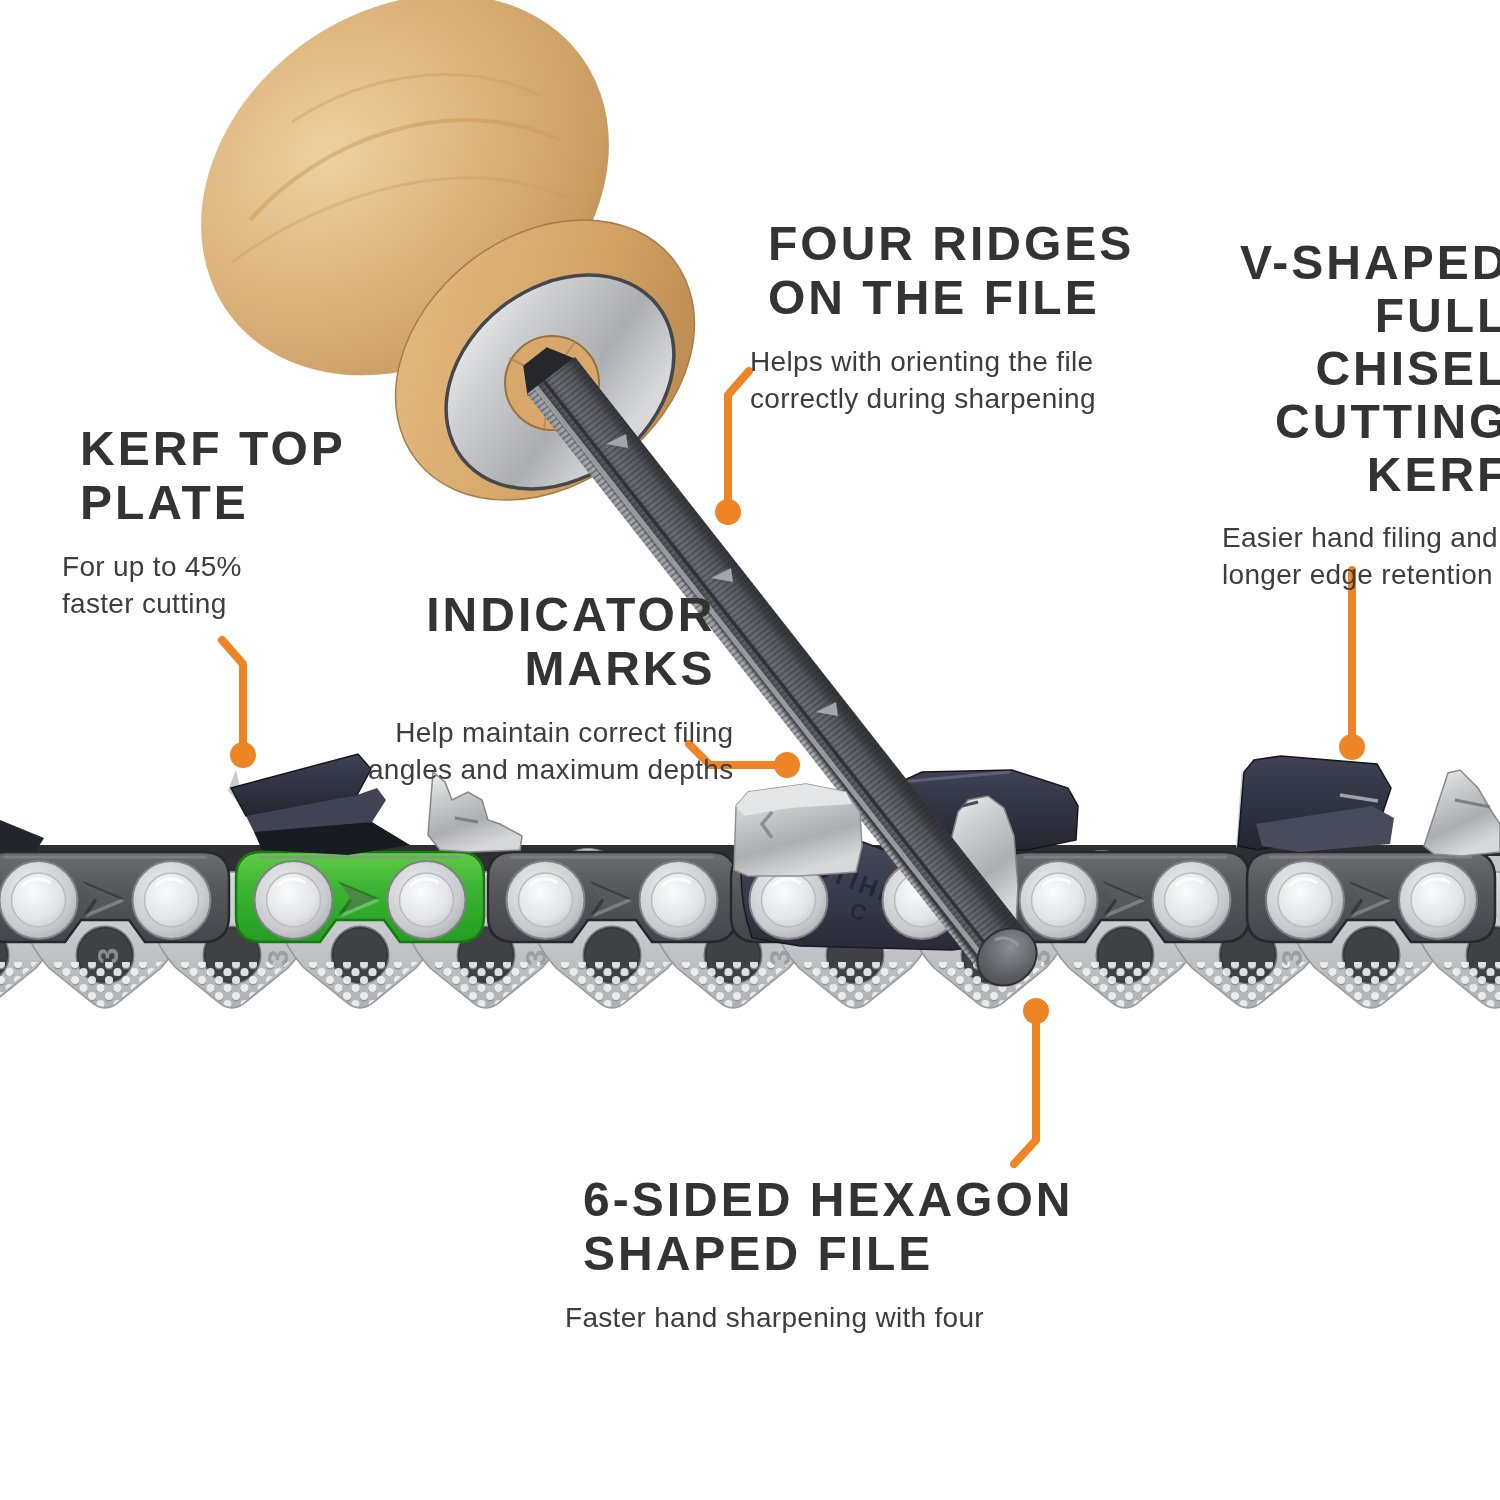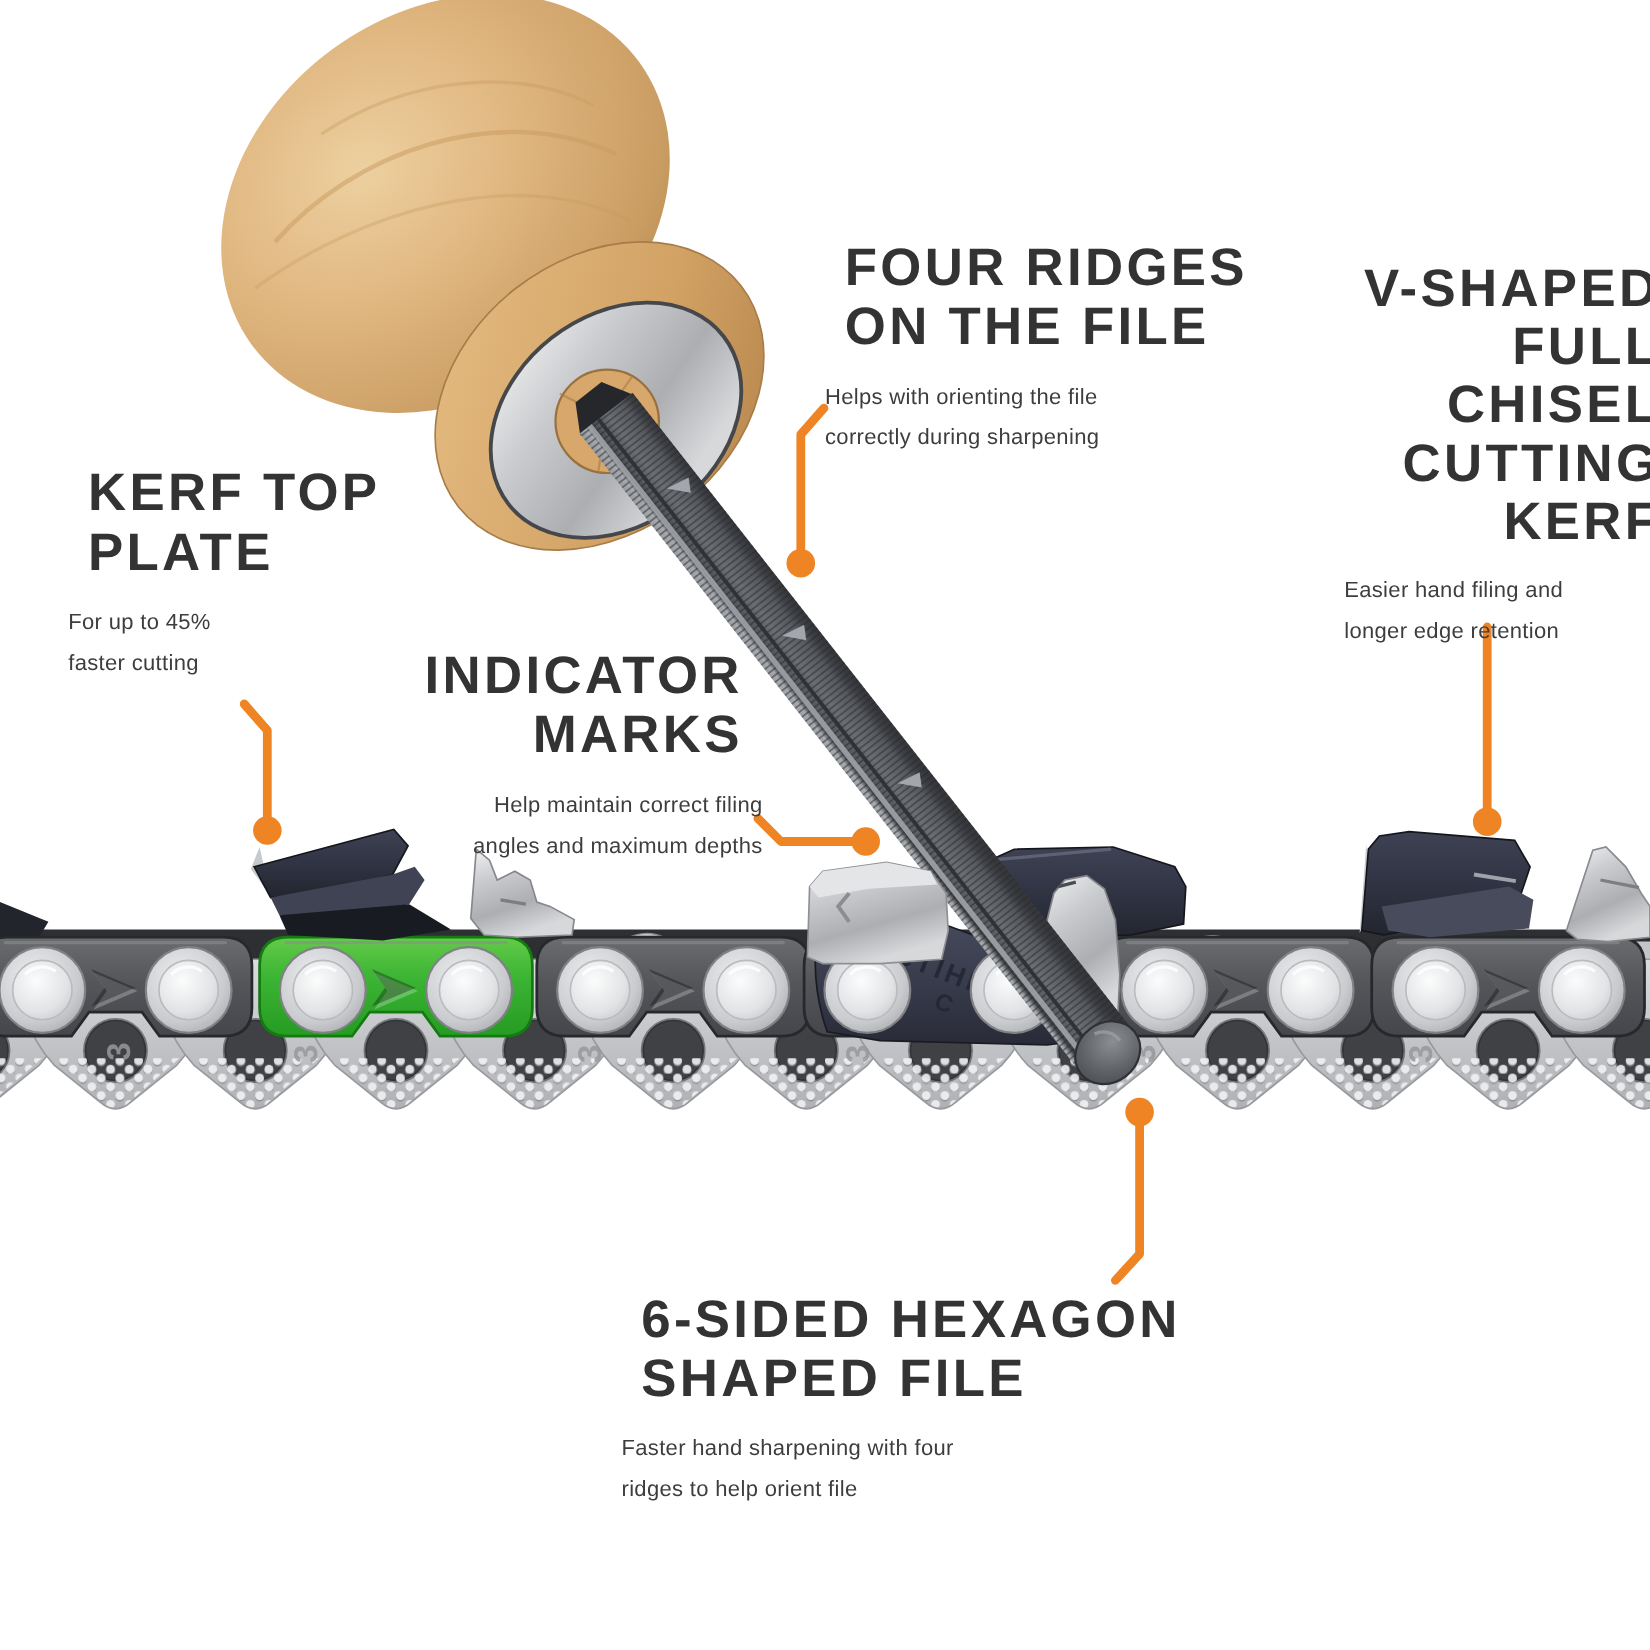--- a/index.html
+++ b/index.html
@@ -2,21 +2,21 @@
 <html><head>
 <meta charset="utf-8">
 <style>
   html,body{margin:0;padding:0;background:#ffffff;}
   body{width:1500px;height:1500px;position:relative;overflow:hidden;
        font-family:"Liberation Sans", sans-serif;}
   #art{position:absolute;left:0;top:0;}
   .ann{position:absolute;color:#333;}
   .ann h2{margin:18px;font-weight:700;font-size:48px;line-height:54px;
           letter-spacing:3px;color:#333333;white-space:nowrap;}
-  .ann p{margin:4px 0 0 0;font-weight:400;font-size:20px;line-height:37px;
+  .ann p{margin:4px 0 0 0;font-weight:400;font-size:28px;line-height:37px;
          letter-spacing:0.3px;color:#3D3D3D;white-space:nowrap;}
   .ann span{display:block;}
   .ann.tight h2{line-height:53px;text-align:right;}
 </style>
 </head>
 <body>
 
 <svg id="art" width="1500" height="1500" viewBox="0 0 1500 1500">
   <defs>
     <radialGradient id="woodG" cx="40%" cy="30%" r="80%">
@@ -314,15 +314,14 @@
   </p>
 </div>
 
 <div class="ann" style="left:565px;top:1155px;">
   <h2>
     <span>6-SIDED HEXAGON</span>
     <span>SHAPED FILE</span>
   </h2>
   <p>
     <span>Faster hand sharpening with four</span>
-    <span>ridges to help orient file</span>
   </p>
 </div>
 
 </body></html>

